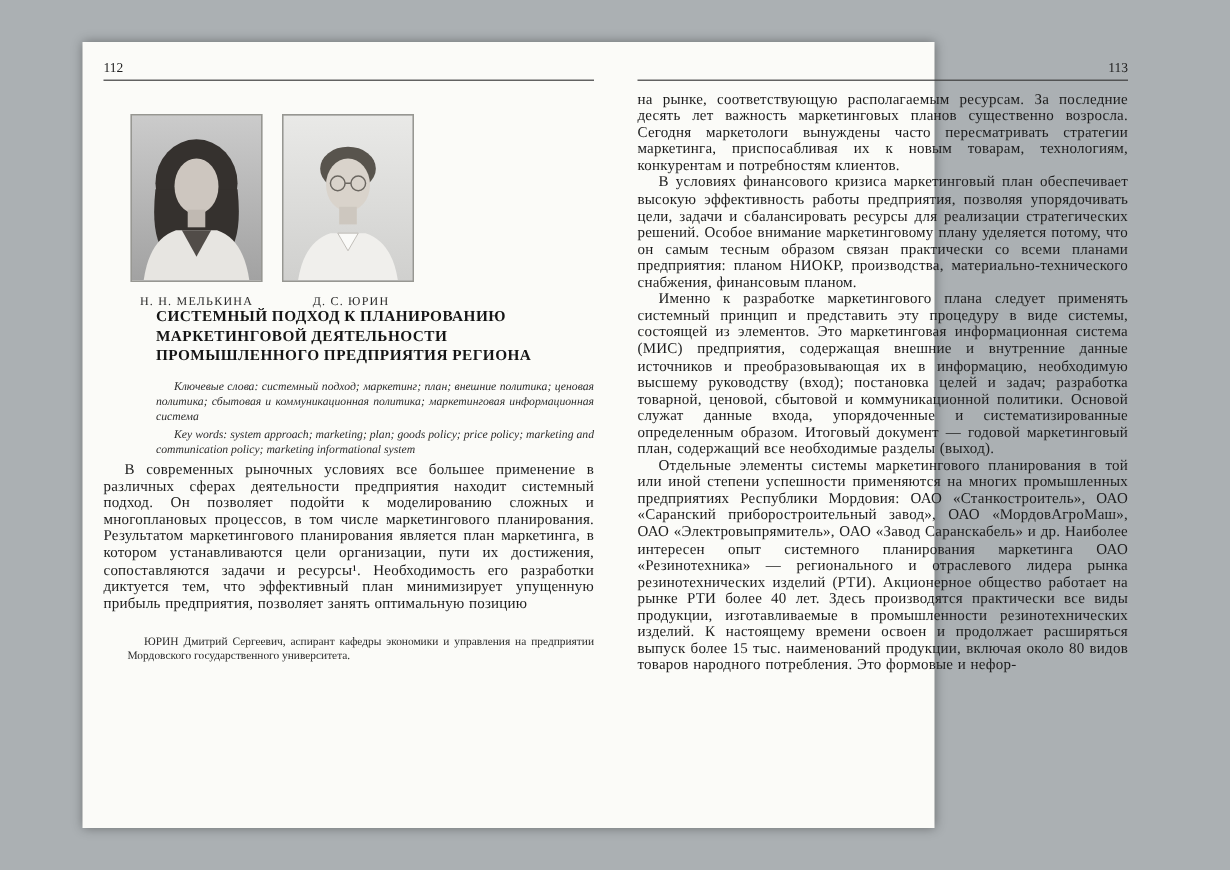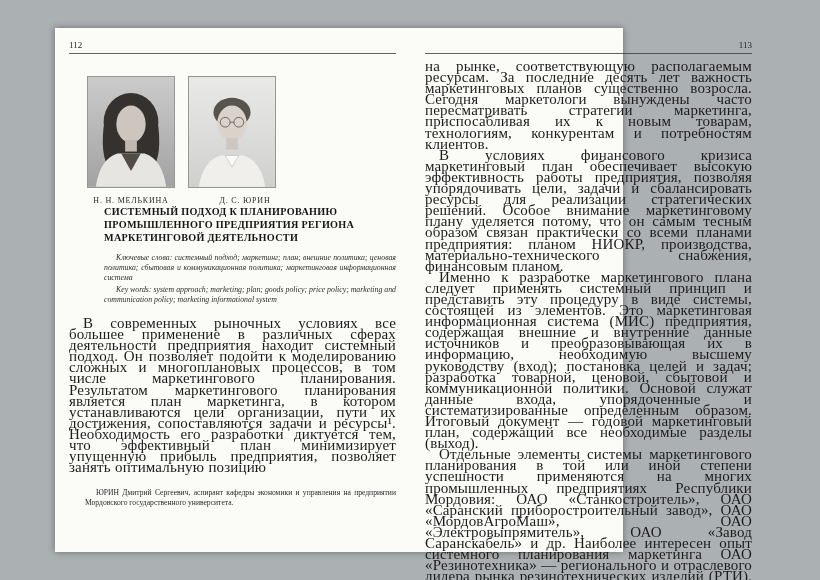--- a/index.html
+++ b/index.html
@@ -27,46 +27,46 @@
 
   
   .photos { display:flex; gap:13px; margin:22px 0 0 18px; }
   .photo {
     width:88px; height:112px;
     border:1px solid #979792;
     overflow:hidden; background:#cfcfcf;
   }
   .photo svg { display:block; width:100%; height:100%; }
 
-  .names { display:flex; gap:26px; margin:8px 0 0 18px; }
+  .names { display:flex; gap:15px; margin:8px 0 0 18px; }
   .name {
     width:88px; text-align:center;
     font-size:8px; letter-spacing:.8px;
     color:#2a2a2a; white-space:nowrap;
   }
 
   .title { margin:0 0 0 35px; }
   .title div {
     font-weight:bold; font-size:10.2px; line-height:13px;
     letter-spacing:.3px; color:#151515;
   }
 
   .keywords {
     margin:9px 0 0 35px;
     font-style:italic; font-size:7.8px; line-height:9.8px;
     text-align:justify; text-indent:12px; color:#2b2b2b;
   }
   .keywords + .keywords { margin-top:3px; }
 
   .body-par {
-    font-size:15px; line-height:11.1px;
+    font-size:10px; line-height:11.1px;
     text-align:justify; letter-spacing:.15px; word-spacing:.4px;
     color:#1c1c1c;
   }
-  .page-left .body-par { margin-top:13px; }
+  .page-left .body-par { margin-top:3px; }
   .indent { text-indent:14px; }
   .page-right .body-par:first-of-type { margin-top:7px; }
 
   .footnotes {
     margin:15px 0 0 16px;
     font-size:7.6px; line-height:9.3px;
     text-align:justify; color:#2a2a2a;
   }
   .footnotes p { text-indent:11px; }
   .footnotes p + p { margin-top:1px; }
@@ -119,22 +119,22 @@
       </figure>
     </div>
 
     <div class="names">
       <span class="name">Н. Н. МЕЛЬКИНА</span>
       <span class="name">Д. С. ЮРИН</span>
     </div>
 
     <h1 class="title">
       <div>СИСТЕМНЫЙ ПОДХОД К ПЛАНИРОВАНИЮ</div>
+      <div>МАРКЕТИНГОВОЙ ДЕЯТЕЛЬНОСТИ</div>
       <div>ПРОМЫШЛЕННОГО ПРЕДПРИЯТИЯ РЕГИОНА</div>
-      <div>МАРКЕТИНГОВОЙ ДЕЯТЕЛЬНОСТИ</div>
     </h1>
 
     <p class="keywords">Ключевые слова: системный подход; маркетинг; план; внешние политика; ценовая политика; сбытовая и коммуникационная политика; маркетинговая информационная система</p>
     <p class="keywords">Key words: system approach; marketing; plan; goods policy; price policy; marketing and communication policy; marketing informational system</p>
 
     <p class="body-par indent">В современных рыночных условиях все большее применение в различных сферах деятельности предприятия находит системный подход. Он позволяет подойти к моделированию сложных и многоплановых процессов, в том числе маркетингового планирования. Результатом маркетингового планирования является план маркетинга, в котором устанавливаются цели организации, пути их достижения, сопоставляются задачи и ресурсы¹. Необходимость его разработки диктуется тем, что эффективный план минимизирует упущенную прибыль предприятия, позволяет занять оптимальную позицию</p>
 
     <div class="footnotes">
       <p>ЮРИН Дмитрий Сергеевич, аспирант кафедры экономики и управления на предприятии Мордовского государственного университета.</p>
     </div>

